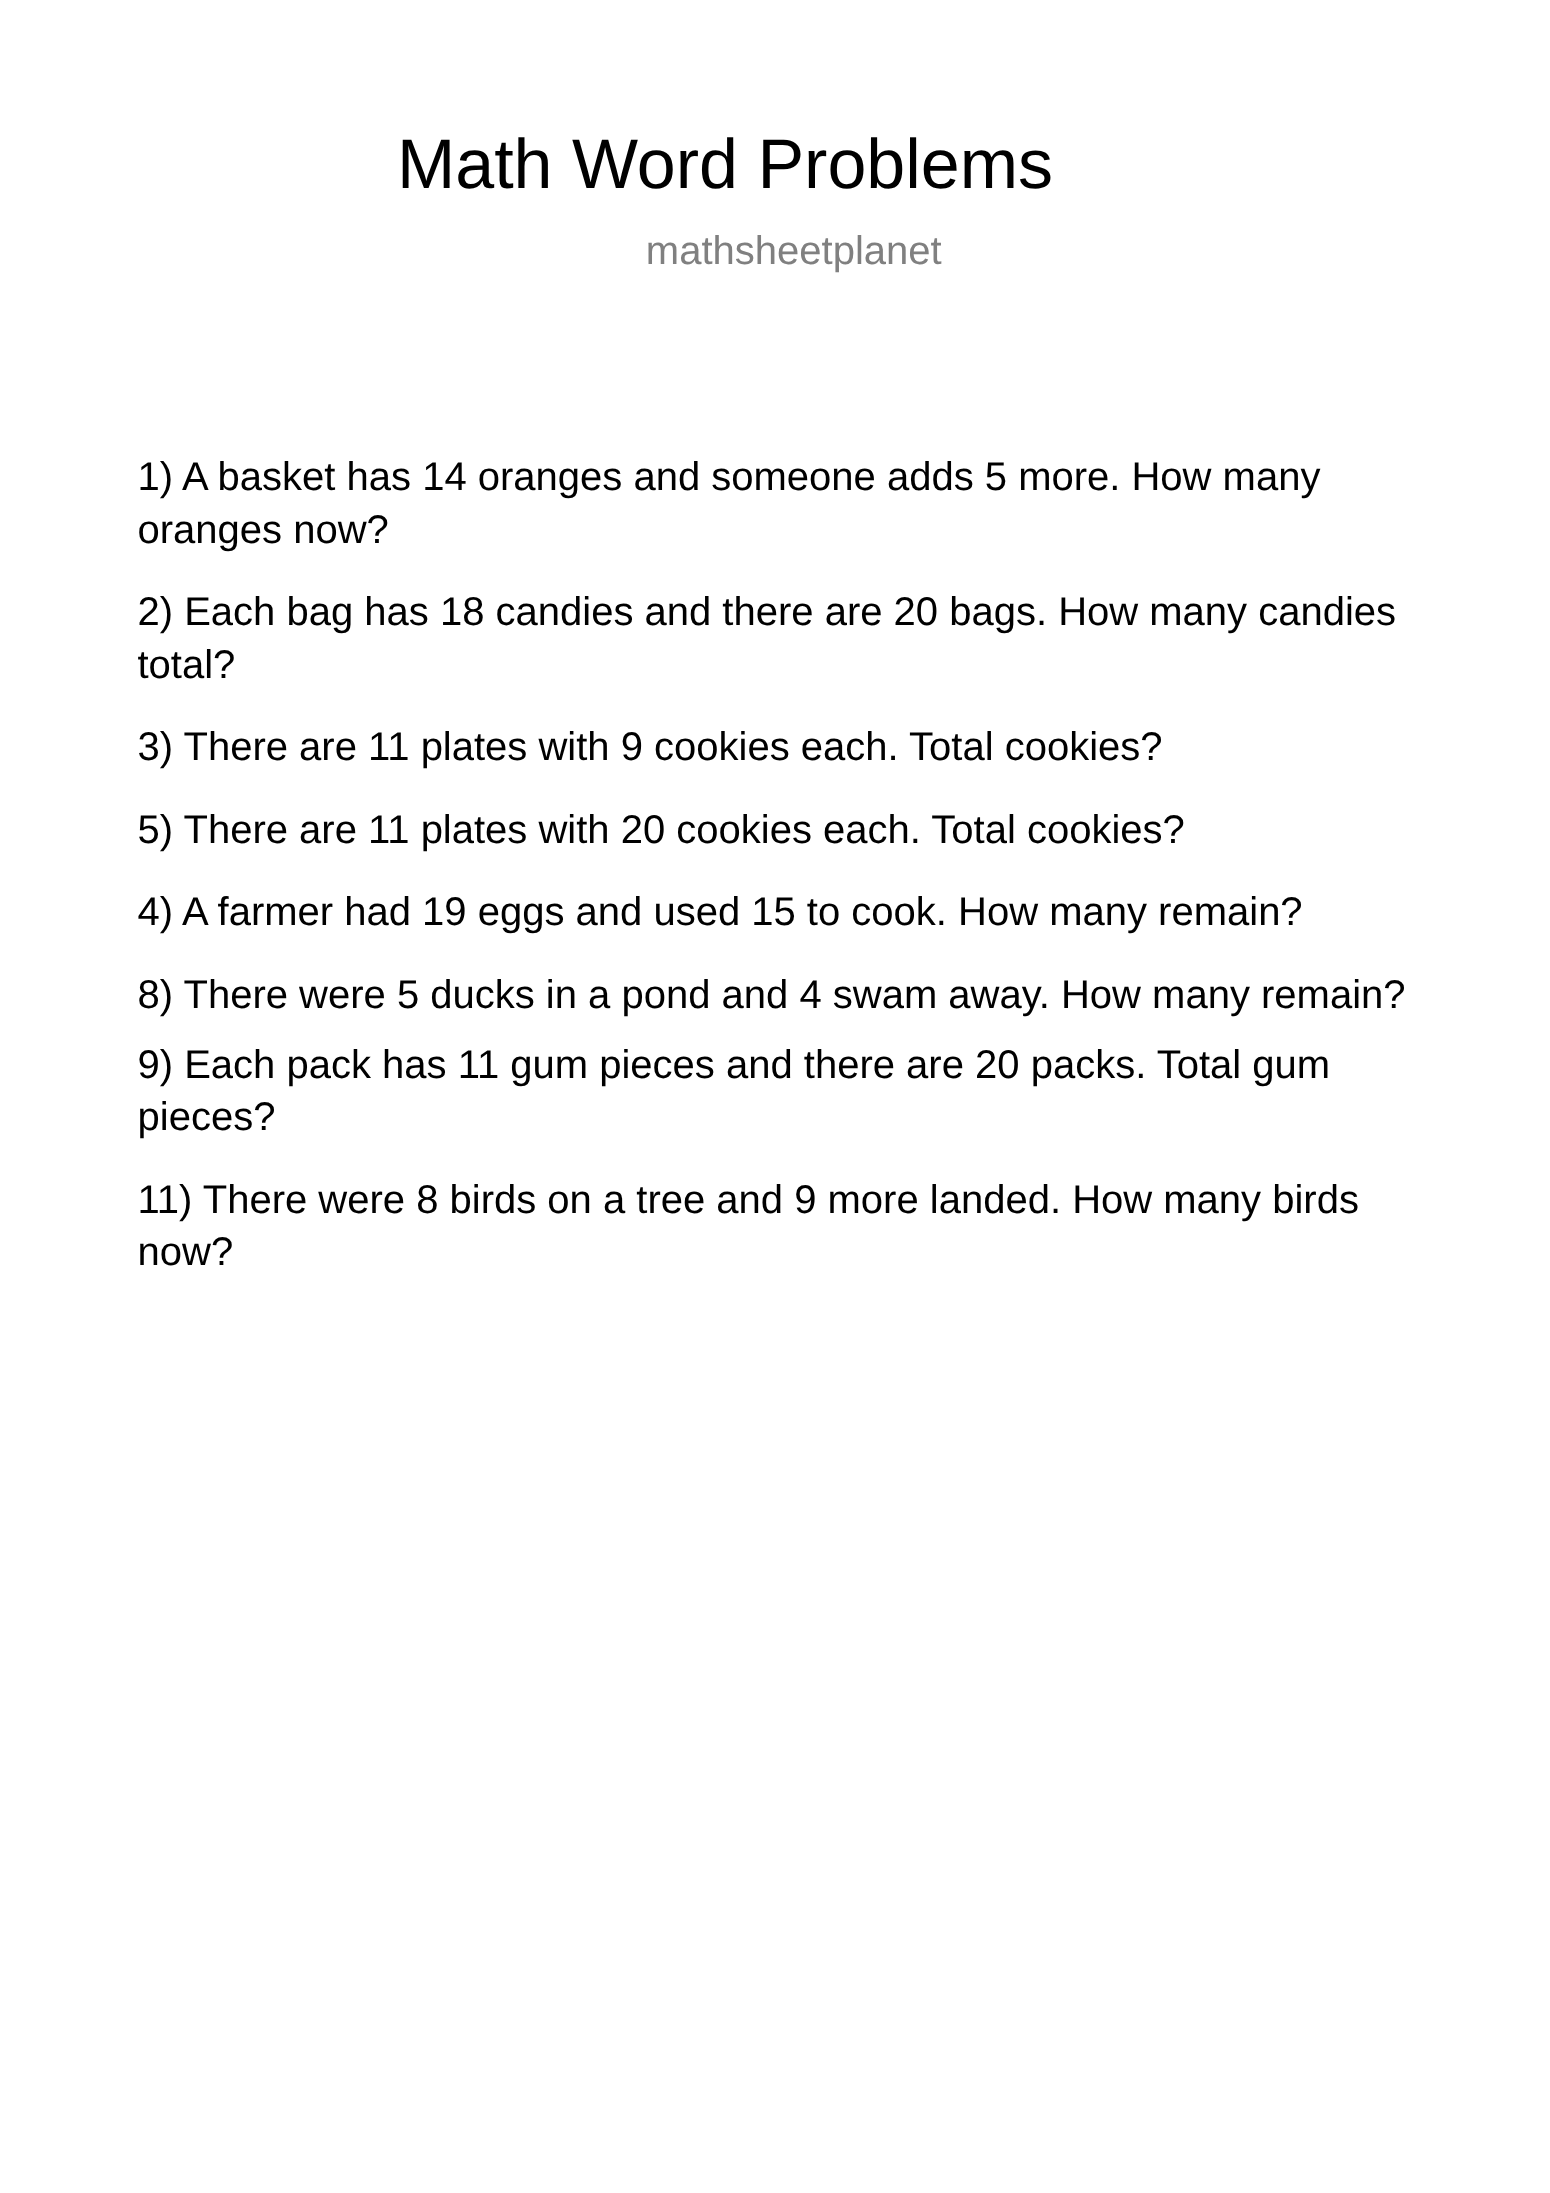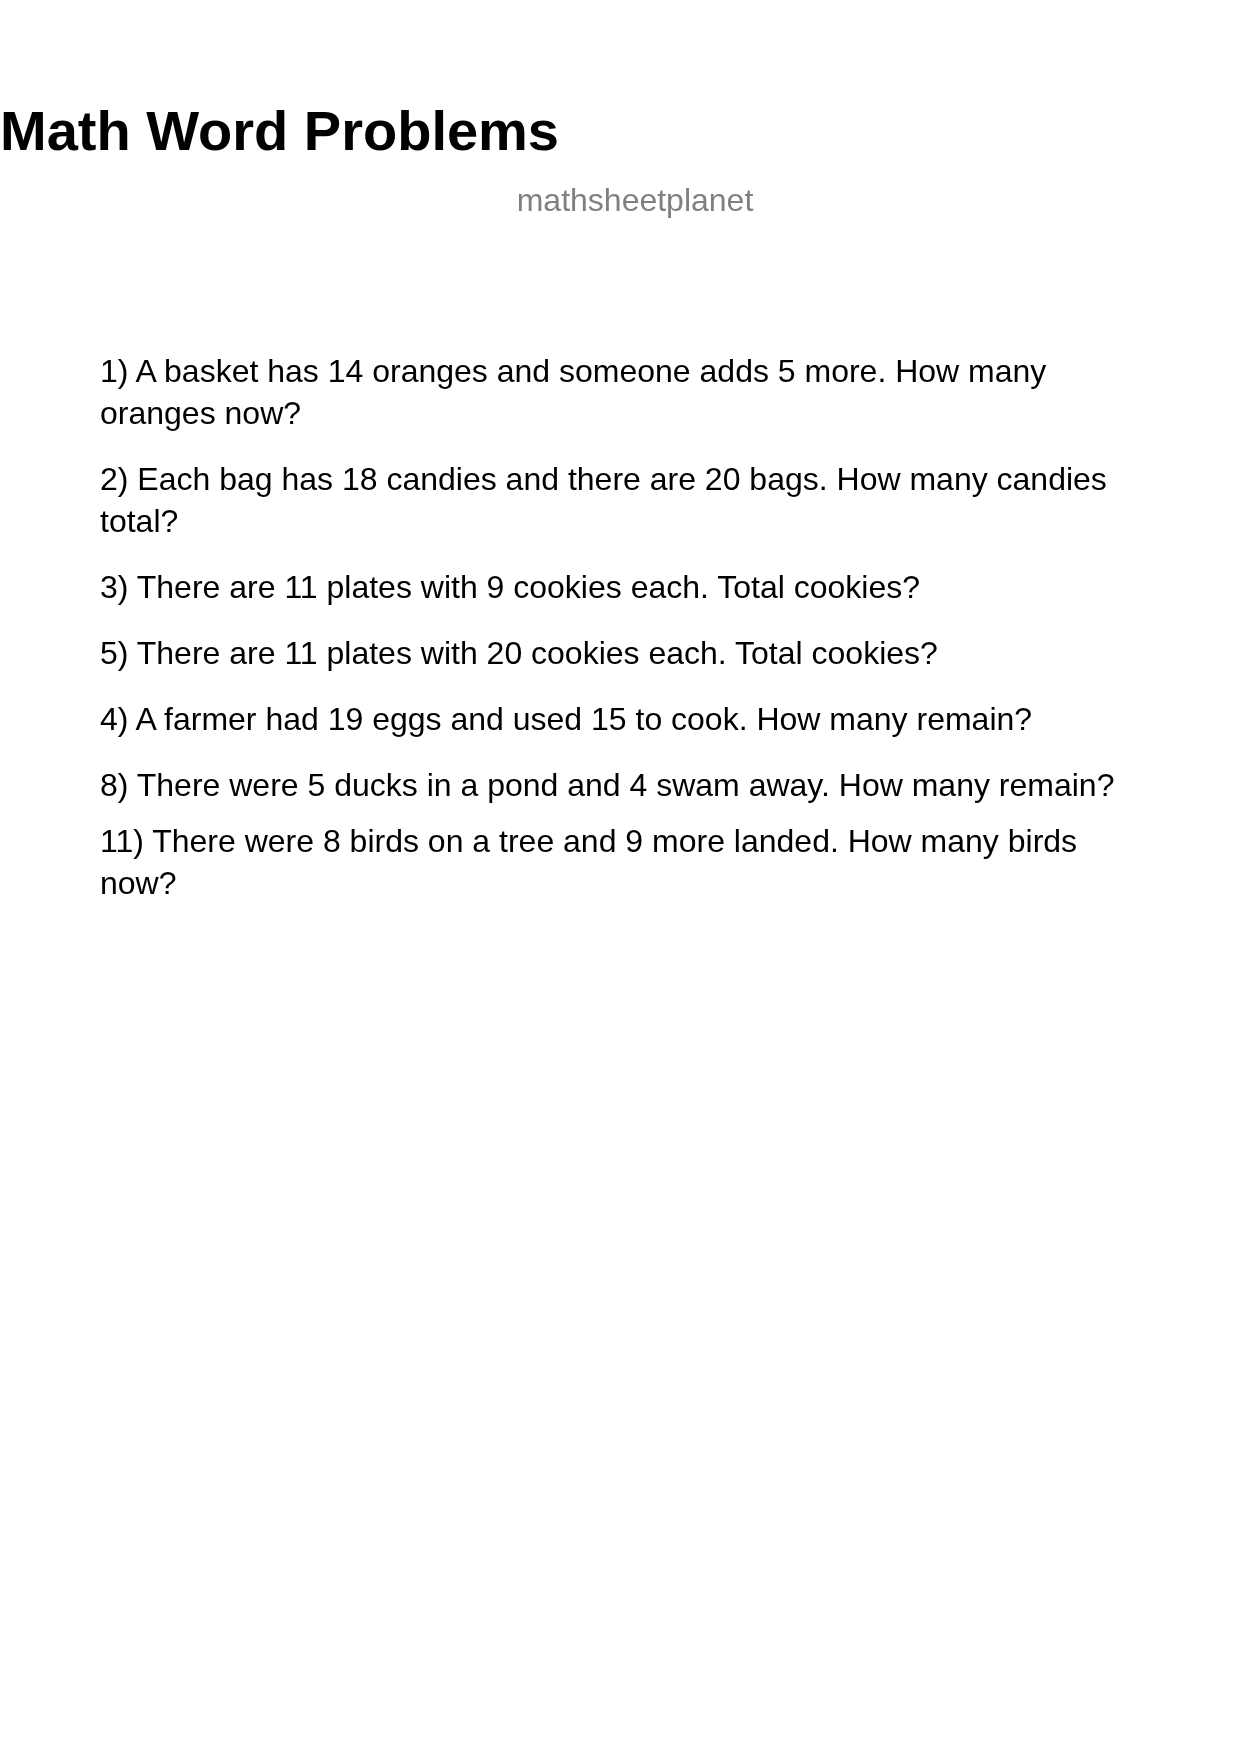--- a/index.html
+++ b/index.html
@@ -1,28 +1,29 @@
 <!DOCTYPE html>
 <html><head>
 <meta charset="utf-8">
 <style>
   html, body { margin: 0; padding: 0; background: #ffffff; }
   body { width: 1240px; height: 1754px; position: relative; overflow: hidden; font-family: "Liberation Sans", sans-serif; color: #000; }
-  .title { position: absolute; top: 96px; left: 0; width: 1160px; font-size: 56px; line-height: 70px; margin: 0; font-weight: bold; }
+  .title { position: absolute; top: 96px; left: 0; width: 1160px; text-align: center; font-size: 56px; line-height: 70px; margin: 0; font-weight: normal; }
   .subtitle { position: absolute; top: 180px; left: 0; width: 1270px; text-align: center; font-size: 32px; line-height: 40px; color: #808080; }
   .problems { position: absolute; top: 350px; left: 100px; width: 1050px; }
-  .problem { font-size: 32px; line-height: 42px; margin: 0; }
+  .problem { font-size: 32px; line-height: 42px; margin: 10px; }
 </style>
 </head>
 <body>
 
 <h1 class="title">Math Word Problems</h1>
 <div class="subtitle">mathsheetplanet</div>
 
 <div class="problems">
   <p class="problem" style="margin-bottom:24px">1) A basket has 14 oranges and someone adds 5 more. How many oranges now?</p>
   <p class="problem" style="margin-bottom:24px">2) Each bag has 18 candies and there are 20 bags. How many candies total?</p>
   <p class="problem" style="margin-bottom:24px">3) There are 11 plates with 9 cookies each. Total cookies?</p>
   <p class="problem" style="margin-bottom:24px">5) There are 11 plates with 20 cookies each. Total cookies?</p>
   <p class="problem" style="margin-bottom:24px">4) A farmer had 19 eggs and used 15 to cook. How many remain?</p>
   <p class="problem" style="margin-bottom:14px">8) There were 5 ducks in a pond and 4 swam away. How many remain?</p>
+  <p class="problem" style="margin-bottom:24px">9) Each pack has 11 gum pieces and there are 20 packs. Total gum pieces?</p>
   <p class="problem">11) There were 8 birds on a tree and 9 more landed. How many birds now?</p>
 </div>
 
 </body></html>

